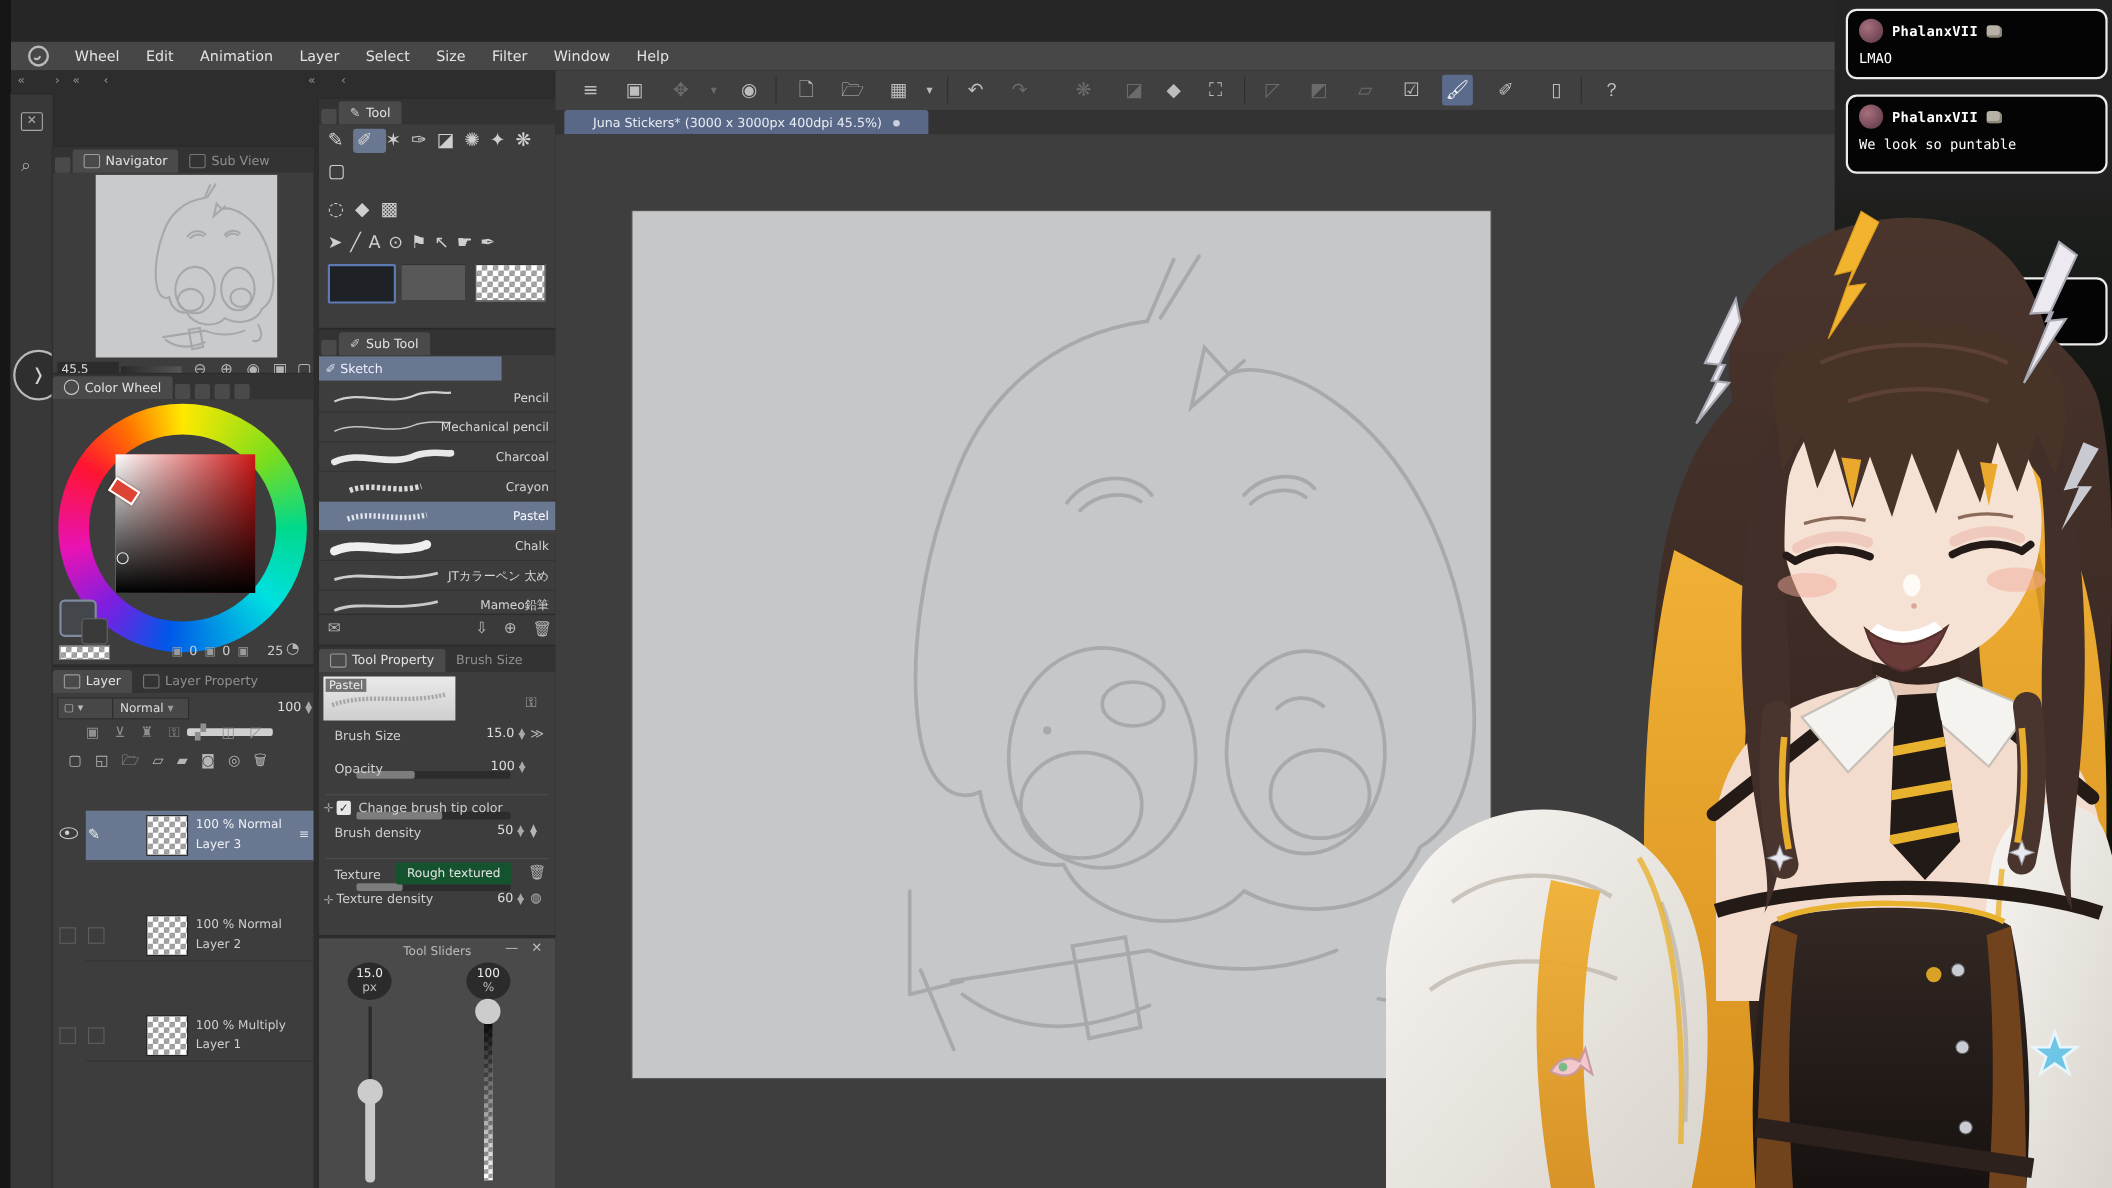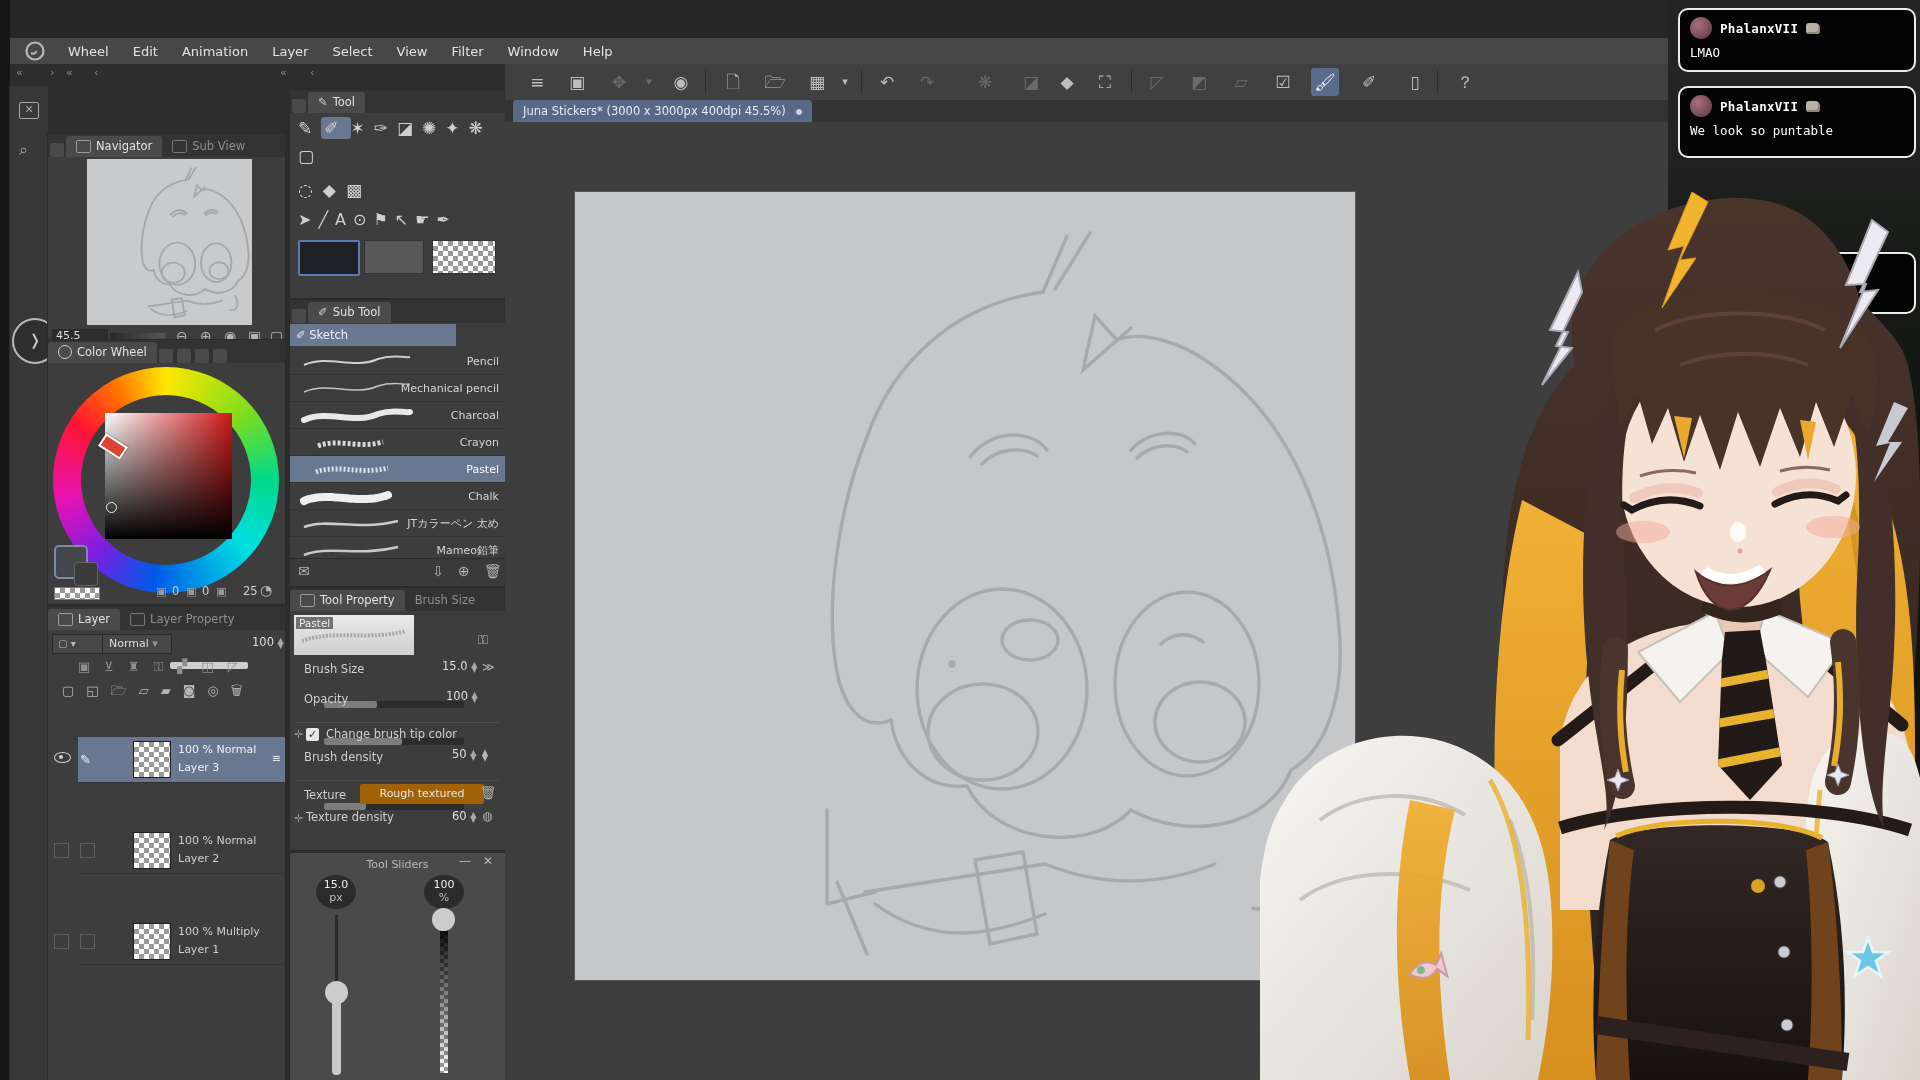--- a/index.html
+++ b/index.html
@@ -14,21 +14,21 @@
   .dockrow{left:10px;top:64px;width:1658px;height:20px;background:#2d2d2d;color:#8f8f8f;font-size:11px;}
   .dockrow span{position:absolute;top:2px;}
   
   .toolbar{left:505px;top:64px;width:1163px;height:36px;background:#404040;border-bottom:1px solid #2a2a2a;}
   .tbi{position:absolute;top:4px;width:28px;height:28px;color:#bdbdbd;font-size:17px;line-height:28px;text-align:center;border-radius:3px;}
   .tbi.dim{color:#6b6b6b;}
   .tbi.sel{background:#5b6b8c;color:#f0f0f0;}
   .tbsep{position:absolute;top:6px;width:1px;height:24px;background:#2e2e2e;}
   
   .tabbar{left:505px;top:100px;width:1163px;height:22px;background:#333333;}
-  .doctab{position:absolute;left:8px;top:0;height:22px;background:#596886;color:#e8ecf4;font-size:11.5px;line-height:22px;padding:0 10px;border-radius:3px 3px 0 0;}
+  .doctab{position:absolute;left:8px;top:0;height:22px;background:#596886;color:#e8ecf4;font-size:11.5px;line-height:22px;padding:0 26px;border-radius:3px 3px 0 0;}
   .doctab .dot{display:inline-block;width:6px;height:6px;background:#c9cfdb;border-radius:50%;margin-left:10px;vertical-align:middle;}
   
   .canvas-zone{left:505px;top:122px;width:1163px;height:958px;background:#3e3e3e;}
   .canvas{left:575px;top:192px;width:780px;height:788px;background:#c6c7c8;box-shadow:0 0 0 1px #565656;}
   
   .panel{background:#3d3d3d;box-shadow:0 0 0 1px #2b2b2b;}
   .tabs{height:23px;background:#333333;display:flex;align-items:flex-end;font-size:11.5px;color:#8f8f8f;}
   .tab{padding:3px 10px 4px;display:flex;gap:5px;align-items:center;white-space:nowrap;}
   .tab.active{background:#4a4a4a;color:#e2e2e2;border-radius:3px 3px 0 0;}
   .tgl{width:14px;height:14px;background:#4a4a4a;border-radius:2px;margin:0 2px;}
@@ -82,21 +82,21 @@
     <svg class="logo" viewBox="0 0 22 22">
       <circle cx="11" cy="11" r="8.5" fill="none" stroke="#b9b9b9" stroke-width="2.2"></circle>
       <path d="M6,13 Q11,16 13,11 Q15,6 9,8" fill="none" stroke="#474747" stroke-width="3"></path>
       <path d="M7,13 Q11,15 12.5,11" fill="none" stroke="#b9b9b9" stroke-width="2"></path>
     </svg>
     <span class="menu-item">Wheel</span>
     <span class="menu-item">Edit</span>
     <span class="menu-item">Animation</span>
     <span class="menu-item">Layer</span>
     <span class="menu-item">Select</span>
-    <span class="menu-item">View</span>
+    <span class="menu-item">Size</span>
     <span class="menu-item">Filter</span>
     <span class="menu-item">Window</span>
     <span class="menu-item">Help</span>
   </div>
   <div class="p dockrow">
     <span style="left:6px">«</span>
     <span style="left:40px">›</span>
     <span style="left:56px">«</span>
     <span style="left:84px">‹</span>
     <span style="left:270px">«</span>
@@ -352,21 +352,21 @@
 
     <span class="p lbl" style="left:14px;top:162px;">Brush density</span>
     <div class="p slider-track" style="left:34px;top:178px;width:140px;">
         <div class="slider-fill" style="width:30%"></div>
       </div>
     <span class="p stepper" style="left:162px;top:159px;"><span>50</span> <span class="arrows">▲<br>▼</span></span>
     <span class="p glyph" style="left:192px;top:160px;font-size:12px;">⧫</span>
     <div class="p" style="left:6px;top:192px;width:203px;border-top:1px solid #4e4e4e;"></div>
 
     <span class="p lbl" style="left:14px;top:200px;">Texture</span>
-    <div class="p" style="left:70px;top:196px;width:124px;height:20px;background:#a16207;color:#e4e4e4;font-size:11px;line-height:20px;text-align:center;border-radius:2px;">Rough textured</div>
+    <div class="p" style="left:70px;top:196px;width:105px;height:20px;background:#14532d;color:#e4e4e4;font-size:11px;line-height:20px;text-align:center;border-radius:2px;">Rough textured</div>
     <span class="p glyph" style="left:190px;top:197px;font-size:13px;">🗑</span>
 
     <span class="p dim-lbl" style="left:4px;top:224px;">✛</span>
     <span class="p lbl" style="left:16px;top:222px;">Texture density</span>
     <div class="p slider-track" style="left:34px;top:240px;width:140px;">
         <div class="slider-fill" style="width:36%"></div>
       </div>
     <span class="p stepper" style="left:162px;top:221px;"><span>60</span> <span class="arrows">▲<br>▼</span></span>
     <span class="p glyph" style="left:192px;top:221px;font-size:12px;">◍</span>
   </div>

